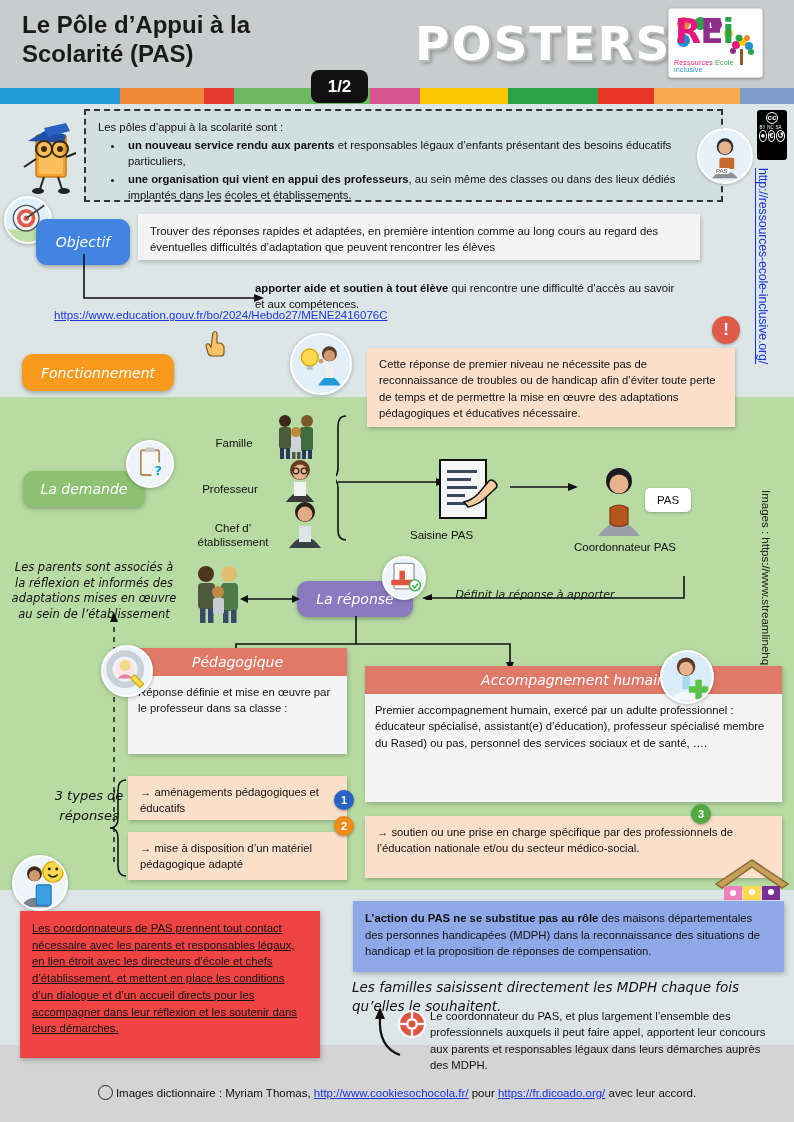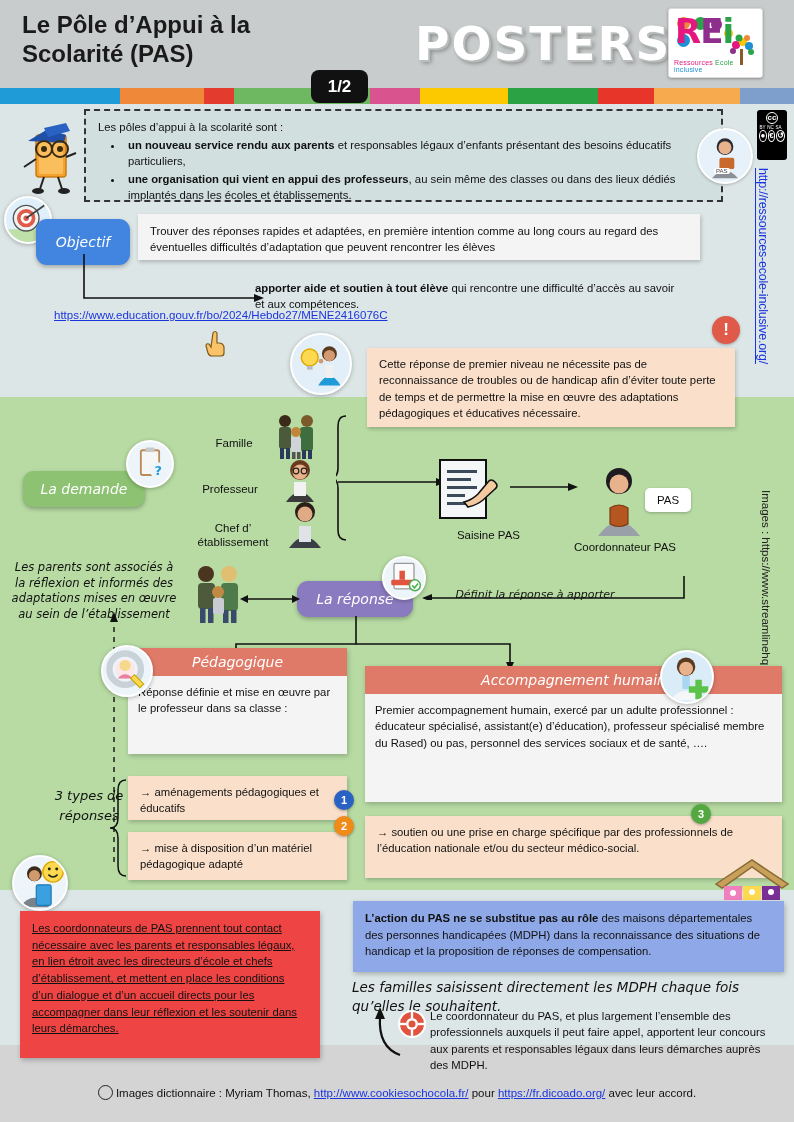--- a/index.html
+++ b/index.html
@@ -156,21 +156,21 @@
 
   
   .dm-label { position:absolute; font-size:11.5px; color:#111; text-align:center; line-height:1.25; }
   .dm-famille { left:188px; top:436px; width:92px; }
   .dm-prof    { left:180px; top:482px; width:100px; }
   .dm-chef    { left:180px; top:521px; width:106px; }
 
   .figicon { position:absolute; }
 
   .saisine-lbl { position:absolute; left:410px; top:529px; width:110px;
-    text-align:right; font-size:11.5px; color:#111; }
+    text-align:left; font-size:11.5px; color:#111; }
   .coord-lbl   { position:absolute; left:565px; top:540px; width:120px;
     text-align:center; font-size:11.5px; color:#111; line-height:1.3; }
   .pas-chip { position:absolute; left:645px; top:488px; width:46px; height:24px;
     background:#fff; border-radius:5px; box-shadow:0 1px 3px rgba(0,0,0,.25);
     font-size:11.5px; text-align:center; line-height:24px; color:#111; }
 
   
   .hand {
     position:absolute; font-family:"DejaVu Sans", sans-serif;
     font-style:italic; font-size:11.5px; color:#111; line-height:1.35;
@@ -369,20 +369,21 @@
 
   <div class="apporter">
     <b>apporter aide et soutien à tout élève</b><span> qui rencontre une difficulté d’accès au savoir et aux compétences.</span>
   </div>
 
   <a class="bo-link" href="#">https://www.education.gouv.fr/bo/2024/Hebdo27/MENE2416076C</a>
   <svg class="hand-cursor" viewBox="0 0 24 28">
     <path d="M8 4 q2 -3 4 0 v10 h2 q4 0 5 4 v6 q0 3 -3 3 h-9 q-3 0 -4 -3 l-2 -7 q0 -3 3 -2 l2 3z" fill="#fac36a" stroke="#7a5a1c" stroke-width="1.2"></path>
   </svg>
 
+  <div class="pill pill-fonct" style="background: rgb(247, 154, 30);">Fonctionnement</div>
   <div class="ricon ricon-bulb">
     <svg viewBox="0 0 62 62">
       <circle cx="31" cy="31" r="31" fill="#e3eff8"></circle>
       <circle cx="19" cy="24" r="9" fill="#fcd94e" stroke="#e0a800" stroke-width="1.5"></circle>
       <rect x="16" y="33" width="6" height="4" fill="#bbb"></rect>
       <circle cx="40" cy="20" r="8" fill="#5a3a20"></circle>
       <circle cx="40" cy="22" r="6" fill="#d39a72"></circle>
       <path d="M28 54 q12 -20 24 0 z" fill="#1f9bd8"></path>
       <rect x="36" y="32" width="8" height="14" fill="#f0f0f0"></rect>
       <circle cx="31" cy="28" r="2.5" fill="#d39a72"></circle>

